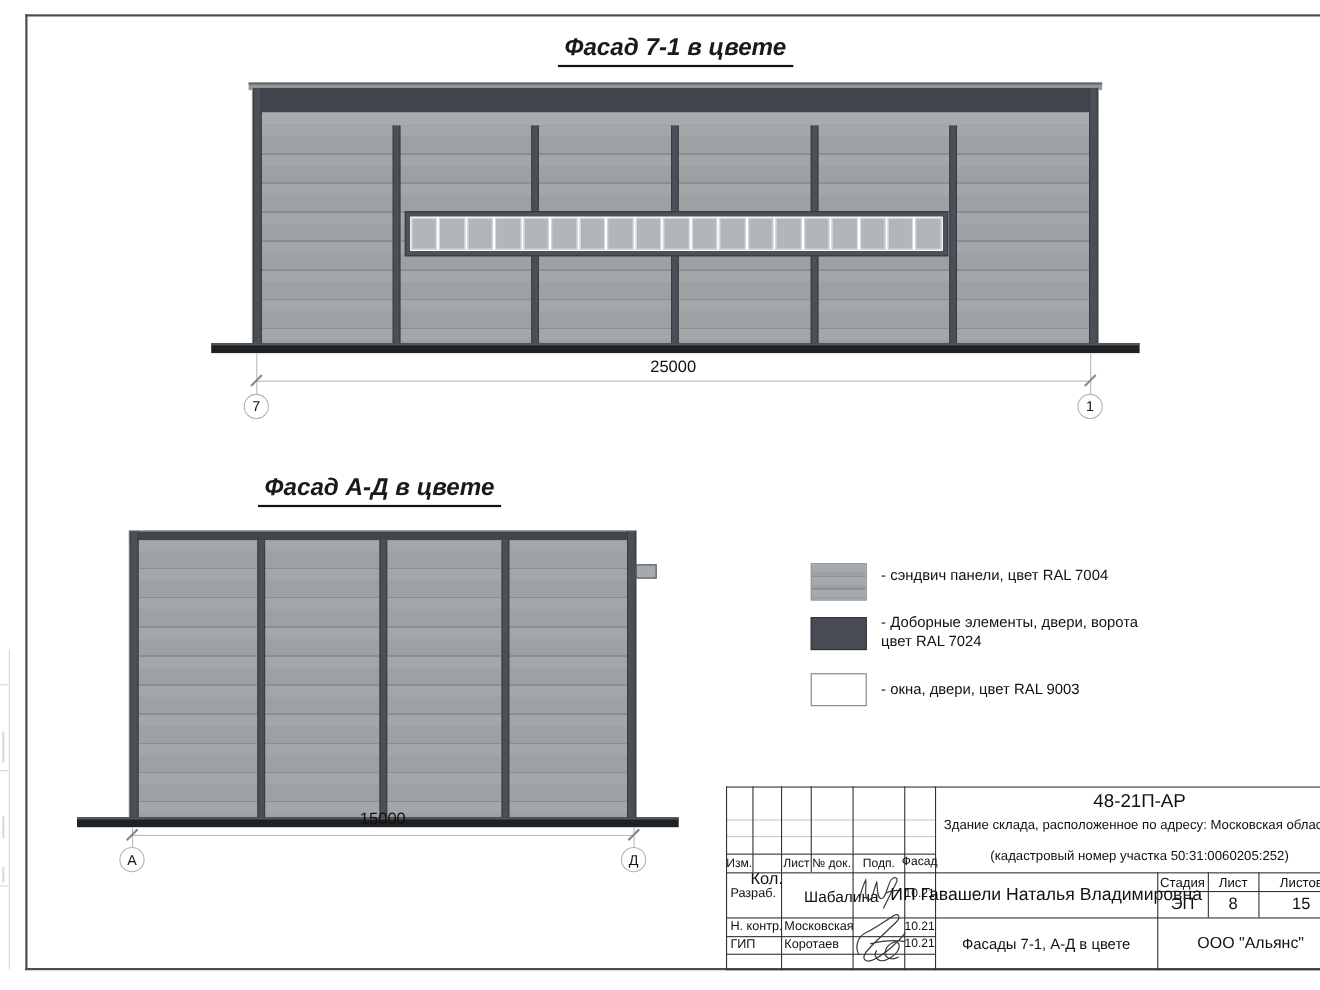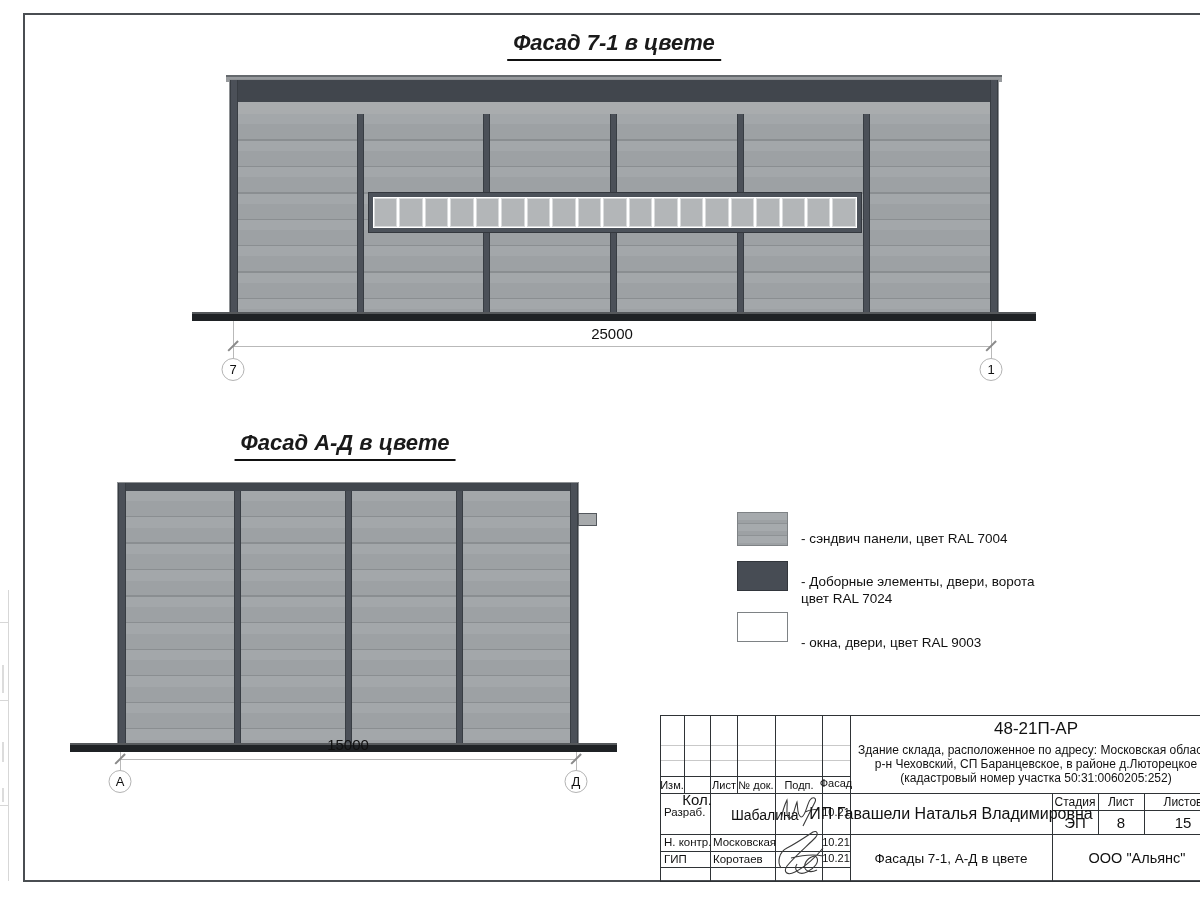--- a/index.html
+++ b/index.html
@@ -49,21 +49,21 @@
   .dim-text{font-size:15px;color:#111;transform:translateX(-50%);white-space:nowrap;}
   .bubble{
     width:23px;height:23px;border-radius:50%;border:1px solid #b3b3b3;background:#fff;
     display:flex;align-items:center;justify-content:center;
     font-size:13px;color:#111;transform:translate(-50%,0);box-sizing:border-box;
   }
   
   .sw{box-sizing:border-box;border:1px solid #7e8285;}
   .sw-panel{background:repeating-linear-gradient(180deg,
       #a6aaad 0px, #a6aaad 7px, #9da1a4 7px, #9da1a4 10.5px, #8e9295 10.5px, #8e9295 11.5px);}
-  .legend-label{font-size:13.5px;color:#111;white-space:nowrap;margin-top:16px;}
+  .legend-label{font-size:13.5px;color:#111;white-space:nowrap;}
   
   .tb-line-h{position:absolute;height:1px;background:#2f3336;}
   .tb-line-h.thin{height:1px;background:#c9c9c9;}
   .tb-line-v{position:absolute;width:1px;background:#2f3336;}
   .tb-text{position:absolute;white-space:nowrap;color:#111;}
   .ctr{transform:translate(-50%,-50%);text-align:center;}
   .sig-svg{position:absolute;stroke:#3a3a3a;fill:none;}
 </style>
 </head>
 <body>
@@ -207,21 +207,20 @@
 
   <svg class="sig-svg" style="left:117px;top:79px;" width="44" height="40" viewBox="0 0 44 40">
     <path d="M4,26 C6,14 9,8 10,6 C11,12 8,22 12,24 C16,26 18,12 20,8 C21,14 20,22 24,23 C28,24 30,10 33,6 C36,2 40,4 38,8 C35,14 30,24 26,32 M28,18 C32,16 38,15 42,16" stroke-width="1.1"></path>
   </svg>
   <svg class="sig-svg" style="left:113px;top:113px;" width="54" height="52" viewBox="0 0 54 52">
     <path d="M8,40 C4,34 6,24 14,20 C22,16 34,8 40,4 C44,2 46,6 42,10 C34,18 20,30 14,38 C10,44 14,48 22,44 C32,39 44,28 50,20 M18,30 C26,28 40,26 50,28 M24,36 C20,42 26,48 34,44 C42,40 46,34 44,30 C42,26 34,30 32,36 C30,42 36,46 44,42" stroke-width="1.1"></path>
   </svg>
 
   <div class="tb-text ctr" style="left:376px;top:14px;font-size:17px;">48-21П-АР</div>
   <div class="tb-text ctr" style="left:376px;top:35px;font-size:12px;">Здание склада, расположенное по адресу: Московская область</div>
-  <div class="tb-text ctr" style="left:376px;top:49px;font-size:12px;">р-н Чеховский, СП Баранцевское, в районе д.Люторецкое</div>
   <div class="tb-text ctr" style="left:376px;top:63px;font-size:12px;">(кадастровый номер участка 50:31:0060205:252)</div>
 
   <div class="tb-text ctr" style="left:291px;top:99px;font-size:16px;">ИП Гавашели Наталья Владимировна</div>
 
   <div class="tb-text ctr" style="left:415px;top:87px;font-size:12px;">Стадия</div>
   <div class="tb-text ctr" style="left:461px;top:87px;font-size:12px;">Лист</div>
   <div class="tb-text ctr" style="left:523px;top:87px;font-size:12px;">Листов</div>
   <div class="tb-text ctr" style="left:415px;top:107px;font-size:15px;">ЭП</div>
   <div class="tb-text ctr" style="left:461px;top:107px;font-size:15px;">8</div>
   <div class="tb-text ctr" style="left:523px;top:107px;font-size:15px;">15</div>

